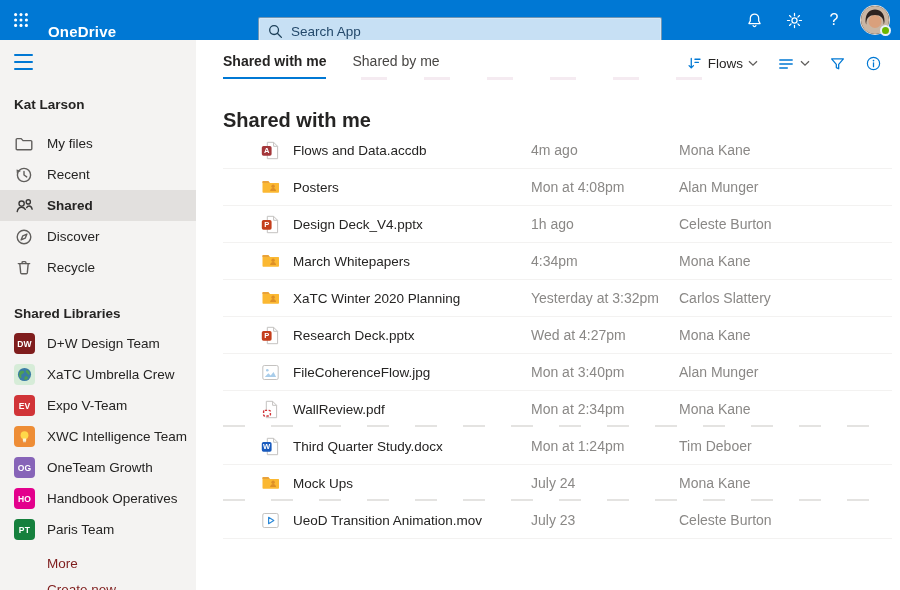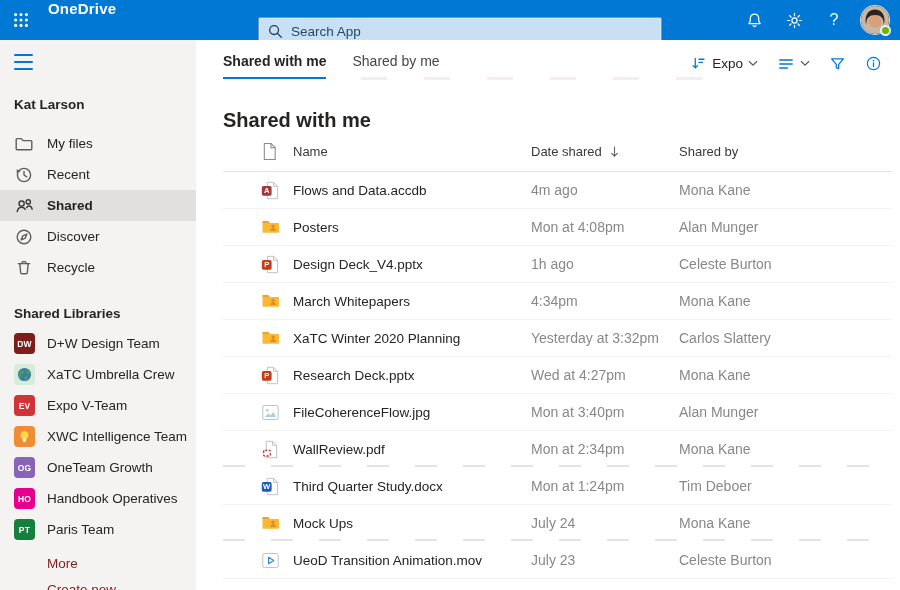--- a/index.html
+++ b/index.html
@@ -1,20 +1,20 @@
 <!DOCTYPE html>
 <html><head>
 <meta charset="utf-8">
 <style>
   * { margin:0; padding:0; box-sizing:border-box; }
   html,body { width:900px; height:590px; overflow:hidden; }
   body { font-family:"Liberation Sans", sans-serif; background:#fff; color:#252423; }
 
   
-  .topbar { height:40px; background:#0078d4; display:flex; align-items:flex-start; position:relative; }
+  .topbar { height:40px; background:#0078d4; display:flex; align-items:flex-end; position:relative; }
   .icon-btn { display:flex; align-items:center; justify-content:center; cursor:pointer; background:none; border:none; }
   .waffle-btn { width:42px; height:40px; }
   .brand { color:#fff; font-size:15px; font-weight:bold; margin-left:6px; letter-spacing:.2px; }
   .search-wrap { position:absolute; left:258px; top:17px; width:404px; height:28px; background:#c7e0f4;
                  border:1px solid rgba(10,60,100,.45); border-radius:2px; display:flex; align-items:center;
                  padding:0 9px; gap:8px; box-shadow: inset 0 0 0 1px rgba(255,255,255,.25); }
   .search-input { flex:1; border:none; background:transparent; font-size:13.5px; color:#14334d; outline:none;
                   font-family:"Liberation Sans", sans-serif; }
   .search-input::placeholder { color:#24496b; opacity:1; }
   .top-actions { margin-left:auto; display:flex; align-items:center; padding-right:10px; }
@@ -247,21 +247,21 @@
     <div class="tabs-row">
       <button class="tab active">Shared with me</button>
       <button class="tab">Shared by me</button>
 
       <div class="toolbar">
         <div class="tool-group">
           <svg width="17" height="17" viewBox="0 0 20 20" fill="none" stroke="#0078d4" stroke-width="1.5" stroke-linecap="round">
             <path d="M6.2 4v11.2M6.2 15.2l-2.6-2.7M6.2 15.2l2.6-2.7"></path>
             <path d="M10.5 5h6M10.5 8.6h4.2"></path>
           </svg>
-          <span class="tool-label">Expo</span>
+          <span class="tool-label">Flows</span>
           <svg width="10" height="7" viewBox="0 0 10 7" fill="none" stroke="#605e5c" stroke-width="1.3">
             <path d="M1 1.2l4 4 4-4"></path>
           </svg>
         </div>
         <span class="tool-sp"></span>
         <div class="tool-group">
           <svg width="18" height="16" viewBox="0 0 20 18" fill="none" stroke="#0078d4" stroke-width="1.5" stroke-linecap="round">
             <path d="M3 4.5h14M3 9h14M3 13.5h8.5"></path>
           </svg>
           <svg width="10" height="7" viewBox="0 0 10 7" fill="none" stroke="#605e5c" stroke-width="1.3">
@@ -282,40 +282,20 @@
             <path d="M10 9.2v4.6" stroke="#0078d4" stroke-width="1.5" stroke-linecap="round"></path>
           </svg>
         </div>
       </div>
       <div class="skeleton-dashes"></div>
     </div>
 
     <h1 class="page-title">Shared with me</h1>
 
     <div class="table">
-      <div class="t-head">
-        <div class="icon-cell">
-          <svg width="17" height="19" viewBox="0 0 18 20" fill="none" stroke="#8a8886" stroke-width="1.1">
-            <path d="M3.5 1.5h7L15 6v12.5H3.5z" stroke-linejoin="round"></path>
-            <path d="M10.5 1.5V6H15"></path>
-          </svg>
-        </div>
-        <div class="hcell">
-          <span>Name</span>
-        </div>
-        <div class="hcell">
-          <span>Date shared</span>
-          <svg width="9" height="12" viewBox="0 0 10 13" fill="none" stroke="#605e5c" stroke-width="1.2" stroke-linecap="round">
-            <path d="M5 1v10.2M5 11.2L1.8 8M5 11.2L8.2 8"></path>
-          </svg>
-        </div>
-        <div class="hcell">
-          <span>Shared by</span>
-        </div>
-      </div>
       <div id="rows">
           <div class="t-row">
             <div class="icon-cell">
               <svg width="19" height="19" viewBox="0 0 19 19">
                 <path d="M6.3 1.3h6.3l4 4v12.4H6.3z" fill="#fff" stroke="#c4c2c0" stroke-width="1"></path>
                 <path d="M12.6 1.3v4h4" fill="none" stroke="#c4c2c0"></path>
                 <rect x="0.8" y="5" width="9.8" height="9.8" rx="1.7" fill="#a4373a"></rect>
                 <text x="5.7" y="12.3" font-size="7.6" font-weight="bold" fill="#fff" text-anchor="middle" font-family="Liberation Sans, sans-serif">A</text>
               </svg>
             </div>

